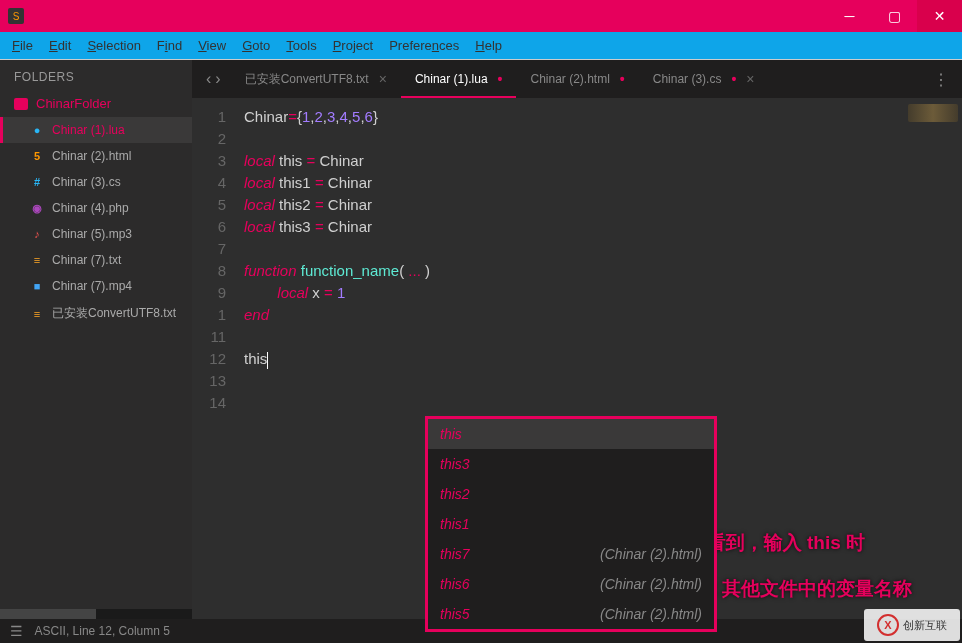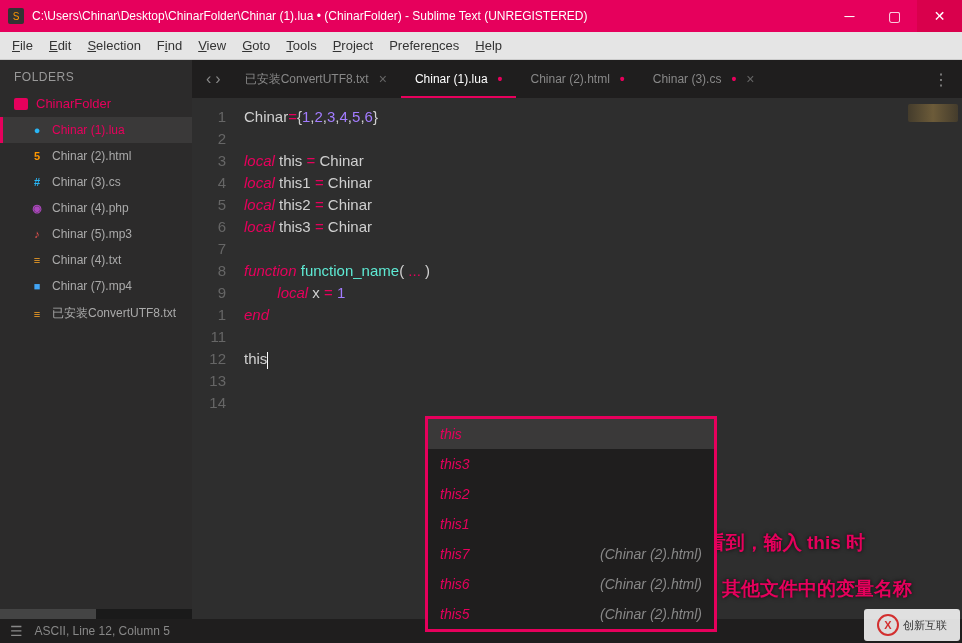--- a/index.html
+++ b/index.html
@@ -2,21 +2,21 @@
 <html><head>
 <meta charset="utf-8">
 <style>
 * { margin: 0; padding: 0; box-sizing: border-box; font-family: -apple-system, "Segoe UI", Arial, sans-serif; }
 body { width: 962px; height: 643px; background: #2e2e2e; overflow: hidden; position: relative; }
 .titlebar { height: 32px; background: #e6005c; display: flex; align-items: center; padding-left: 8px; color: white; font-size: 12px; }
 .titlebar .icon { width: 16px; height: 16px; background: #333; border-radius: 2px; margin-right: 8px; display:flex; align-items:center; justify-content:center; font-size:10px; color:#ff9800;}
 .titlebar .spacer { flex: 1; }
 .win-btn { width: 45px; height: 32px; display: flex; align-items: center; justify-content: center; color: white; font-size: 14px; }
 .win-btn.close { background: #d9004c; }
-.menubar { height: 28px; background: #e5e5e5; display: flex; align-items: center; padding: 0 4px; font-size: 13px; color: #333; gap: 0; border-bottom: 1px solid #ccc;}
+.menubar { height: 28px; background: #0ea5e9; display: flex; align-items: center; padding: 0 4px; font-size: 13px; color: #333; gap: 0; border-bottom: 1px solid #ccc;}
 .menubar span { padding: 0 8px; }
 .menubar span u { text-decoration: underline; }
 .main { display: flex; height: calc(100% - 32px - 28px - 24px); }
 .sidebar { width: 192px; background: #2c2b2b; color: #bbb; font-size: 13px; display: flex; flex-direction: column; }
 .sidebar-header { padding: 10px 14px 6px; font-size: 12px; color: #999; letter-spacing: 0.5px;}
 .tree-folder { padding: 6px 14px; display:flex; align-items:center; gap:8px; color: #e6005c;}
 .tree-folder .folder-icon { width:14px; height:12px; background:#e6005c; border-radius:2px; position:relative;}
 .tree-file { padding: 6px 14px 6px 30px; display:flex; align-items:center; gap:8px; font-size:12px; color:#aaa; }
 .tree-file.active { background: #3a3939; color:#e6005c; position:relative;}
 .tree-file.active::before { content:''; position:absolute; left:0; top:0; bottom:0; width:3px; background:#e6005c;}
@@ -55,21 +55,20 @@
 .sidebar-scroll .thumb{ position:absolute; left:0; width:50%; top:0; bottom:0; background:#444;}
 .watermark { position:absolute; right:2px; bottom:2px; width:96px; height:32px; background:rgba(255,255,255,0.85); border-radius:3px; display:flex; align-items:center; justify-content:center; gap:4px; font-size:11px; color:#333; z-index:10;}
 .watermark .logo { width:22px; height:22px; border:2px solid #d32f2f; border-radius:50%; display:flex; align-items:center; justify-content:center; color:#d32f2f; font-weight:bold; font-size:11px;}
 .cursor-line { display:inline-block; width:1px; height:17px; background:#fff; vertical-align:middle; margin-left:0px;}
 </style>
 </head>
 <body>
 
 <div class="titlebar">
   <span class="icon">S</span>
-  <span>C:\Users\Chinar\Desktop\ChinarFolder\Chinar (1).lua • (ChinarFolder) - Sublime Text (UNREGISTERED)</span>
   <span class="spacer"></span>
   <div class="win-btn">─</div>
   <div class="win-btn">▢</div>
   <div class="win-btn close">✕</div>
 </div>
 
 <div class="menubar">
   <span><u>F</u>ile</span>
   <span><u>E</u>dit</span>
   <span><u>S</u>election</span>
@@ -105,21 +104,21 @@
         <div class="tree-file">
           <span class="ficon ic-php">◉</span>
           <span>Chinar (4).php</span>
         </div>
         <div class="tree-file">
           <span class="ficon ic-mp3">♪</span>
           <span>Chinar (5).mp3</span>
         </div>
         <div class="tree-file">
           <span class="ficon ic-txt">≡</span>
-          <span>Chinar (4).txt</span>
+          <span>Chinar (7).txt</span>
         </div>
         <div class="tree-file">
           <span class="ficon ic-mp4">■</span>
           <span>Chinar (7).mp4</span>
         </div>
         <div class="tree-file">
           <span class="ficon ic-txt">≡</span>
           <span>已安装ConvertUTF8.txt</span>
         </div>
       </div>

